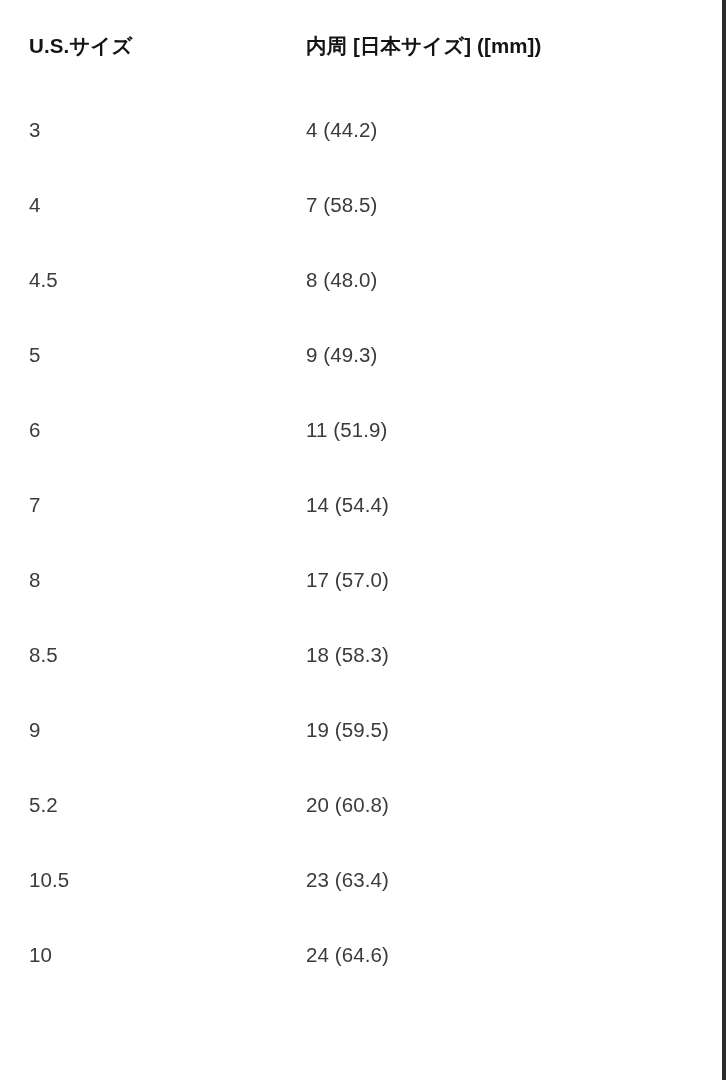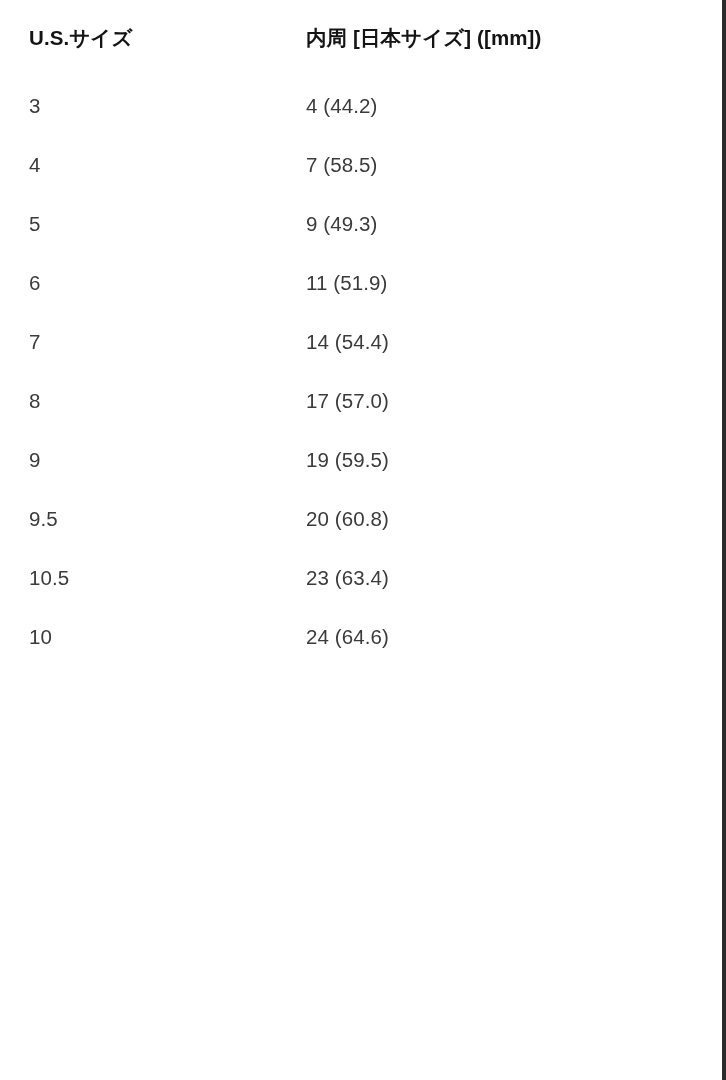--- a/index.html
+++ b/index.html
@@ -35,21 +35,21 @@
     border-collapse: collapse;
     table-layout: fixed;
   }
   #size-table col.col-us   { width: 277px; }
   #size-table col.col-inner{ width: 445px; }
 
   #size-table th,
   #size-table td {
     text-align: left;
     vertical-align: middle;
-    padding: 0;
+    padding: 8px;
     border: 0;
     height: 59px;
     line-height: 59px;
     white-space: nowrap;
   }
   #size-table th {
     font-size: 20.5px;
     font-weight: bold;
     color: #141414;
     letter-spacing: 0.1px;
@@ -86,41 +86,49 @@
     <tbody id="table-body">
         <tr>
           <td class="cell-us">3</td>
           <td class="cell-inner">4 (44.2)</td>
         </tr>
         <tr>
           <td class="cell-us">4</td>
           <td class="cell-inner">7 (58.5)</td>
         </tr>
         <tr>
+          <td class="cell-us">4.5</td>
+          <td class="cell-inner">8 (48.0)</td>
+        </tr>
+        <tr>
           <td class="cell-us">5</td>
           <td class="cell-inner">9 (49.3)</td>
         </tr>
         <tr>
           <td class="cell-us">6</td>
           <td class="cell-inner">11 (51.9)</td>
         </tr>
         <tr>
           <td class="cell-us">7</td>
           <td class="cell-inner">14 (54.4)</td>
         </tr>
         <tr>
           <td class="cell-us">8</td>
           <td class="cell-inner">17 (57.0)</td>
         </tr>
         <tr>
+          <td class="cell-us">8.5</td>
+          <td class="cell-inner">18 (58.3)</td>
+        </tr>
+        <tr>
           <td class="cell-us">9</td>
           <td class="cell-inner">19 (59.5)</td>
         </tr>
         <tr>
-          <td class="cell-us">9.5</td>
+          <td class="cell-us">5.2</td>
           <td class="cell-inner">20 (60.8)</td>
         </tr>
         <tr>
           <td class="cell-us">10.5</td>
           <td class="cell-inner">23 (63.4)</td>
         </tr>
         <tr>
           <td class="cell-us">10</td>
           <td class="cell-inner">24 (64.6)</td>
         </tr>

